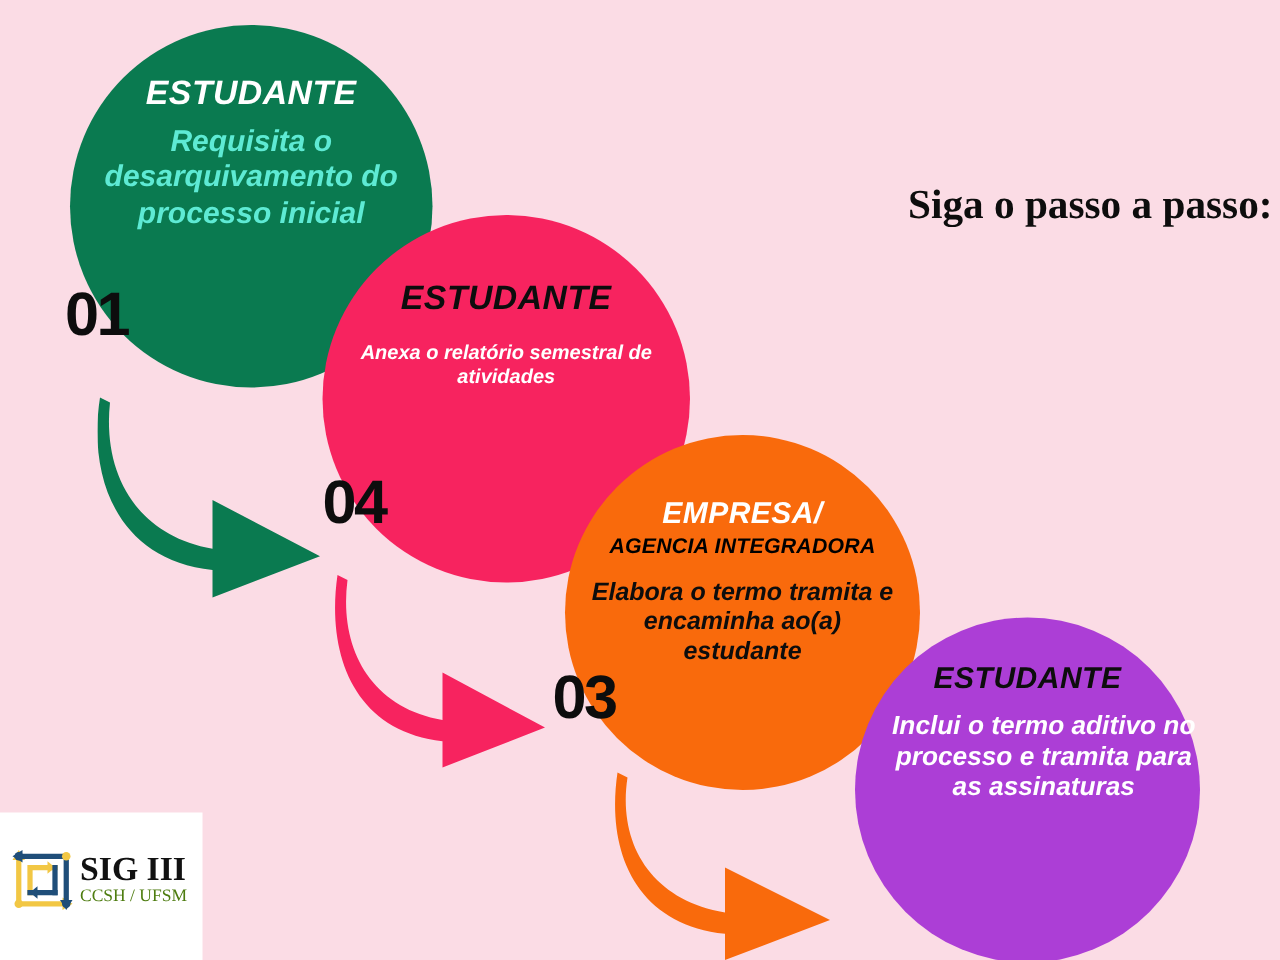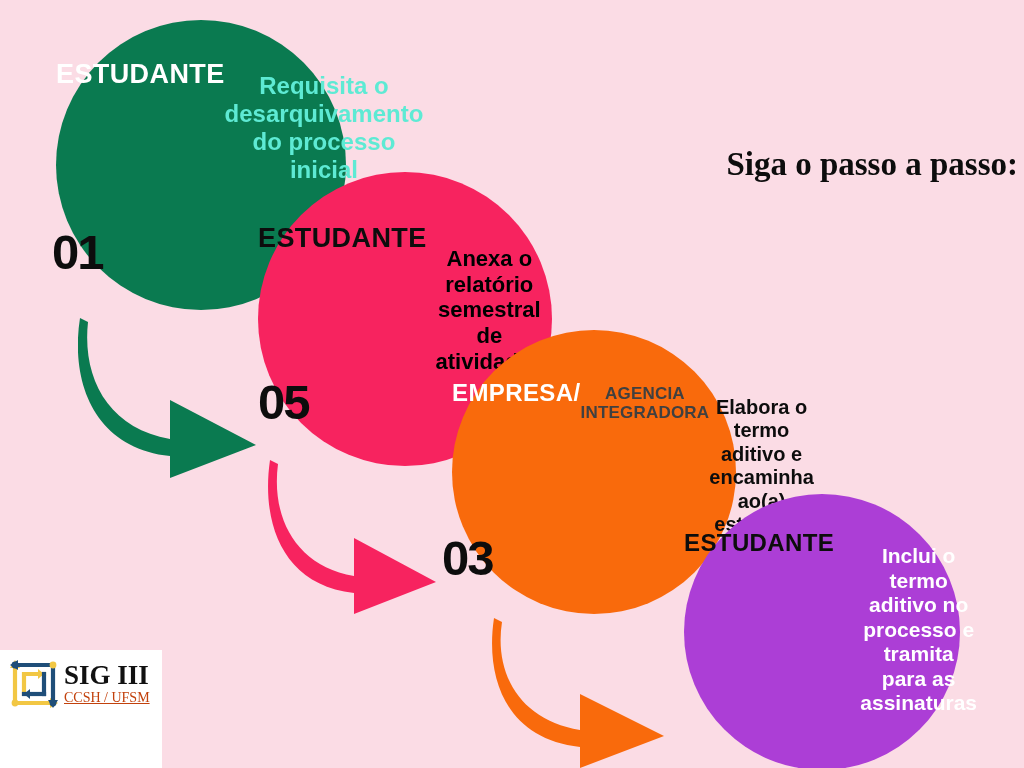--- a/index.html
+++ b/index.html
@@ -49,24 +49,26 @@
     font-size: 33px;
     line-height: 1.1;
     z-index: 40;
   }
 
   
   .circle {
     position: absolute;
     border-radius: 50%;
     display: flex;
-    flex-direction: row;
+    flex-direction: column;
+    align-items: center;
     justify-content: flex-start;
     box-sizing: border-box;
     text-align: center;
+    font-style: italic;
   }
   .circle .role {
     font-weight: bold;
     letter-spacing: 0.4px;
     line-height: 1.05;
   }
   .circle .sub-role {
     font-weight: bold;
     line-height: 1.1;
   }
@@ -92,34 +94,34 @@
   #circle-2 {
     left: 258px;
     top: 172px;
     width: 294px;
     height: 294px;
     background: #f7235f;
     padding-top: 52px;
     z-index: 11;
   }
   #circle-2 .role { color: #0d0d0d; font-size: 27px; }
-  #circle-2 .desc { color: #000000; font-size: 22px; margin-top: 22px; width: 250px; }
+  #circle-2 .desc { color: #ffffff; font-size: 16px; margin-top: 22px; width: 250px; }
 
   
   #circle-3 {
     left: 452px;
-    top: 330px;
+    top: 348px;
     width: 284px;
     height: 284px;
     background: #f96a0c;
     padding-top: 50px;
     z-index: 12;
   }
   #circle-3 .role { color: #ffffff; font-size: 24px; }
-  #circle-3 .sub-role { color: #404040; font-size: 17px; margin-top: 5px; letter-spacing: 0.2px; }
+  #circle-3 .sub-role { color: #000000; font-size: 17px; margin-top: 5px; letter-spacing: 0.2px; }
   #circle-3 .desc { color: #0d0d0d; font-size: 20px; margin-top: 16px; width: 248px; }
 
   
   #circle-4 {
     left: 684px;
     top: 494px;
     width: 276px;
     height: 276px;
     background: #ac3ed6;
     padding-top: 36px;
@@ -162,37 +164,37 @@
     height: 118px;
     background: #ffffff;
     z-index: 50;
     box-sizing: border-box;
     padding: 8px 6px 4px 8px;
   }
   #logo-top {
     display: flex;
     align-items: center;
     gap: 4px;
+    margin-top: 20px;
   }
   #logo-wordmark { line-height: 1; }
   #logo-wordmark .sig {
     font-family: "Liberation Serif", serif;
     font-weight: bold;
     font-size: 27px;
     color: #111111;
     letter-spacing: 0px;
     line-height: 1;
   }
   #logo-wordmark .unit {
     font-family: "Liberation Serif", serif;
     font-size: 14px;
-    color: #c2410c;
+    color: #4d7c0f;
     line-height: 1.2;
     margin-top: 1px;
-    text-decoration: underline;
   }
   #logo-tagline {
     font-family: "Liberation Serif", serif;
     font-size: 12.5px;
     color: #111111;
     line-height: 1.22;
     margin-top: 6px;
     white-space: pre-line;
   }
 </style>
@@ -207,26 +209,26 @@
   <div class="circle" id="circle-1">
     <div class="role">ESTUDANTE</div>
     <div class="desc">Requisita o desarquivamento do processo inicial</div>
   </div>
   <div class="step-num" id="step-num-1">01</div>
 
   <div class="circle" id="circle-2">
     <div class="role">ESTUDANTE</div>
     <div class="desc">Anexa o relatório semestral de atividades</div>
   </div>
-  <div class="step-num" id="step-num-2">05</div>
+  <div class="step-num" id="step-num-2">04</div>
 
   <div class="circle" id="circle-3">
     <div class="role">EMPRESA/</div>
     <div class="sub-role">AGENCIA INTEGRADORA</div>
-    <div class="desc">Elabora o termo aditivo e  encaminha ao(a) estudante</div>
+    <div class="desc">Elabora o termo tramita e  encaminha ao(a) estudante</div>
   </div>
   <div class="step-num" id="step-num-3">03</div>
 
   <div class="circle" id="circle-4">
     <div class="role">ESTUDANTE</div>
     <div class="desc">Inclui o termo aditivo no processo e tramita para as assinaturas</div>
   </div>
 
   <svg class="arrow" id="arrow-1" width="190" height="175" viewBox="0 0 190 175">
     <path d="M10 14 C 4 70, 30 120, 92 131 L 92 92 L 178 137 L 92 170 L 92 148

